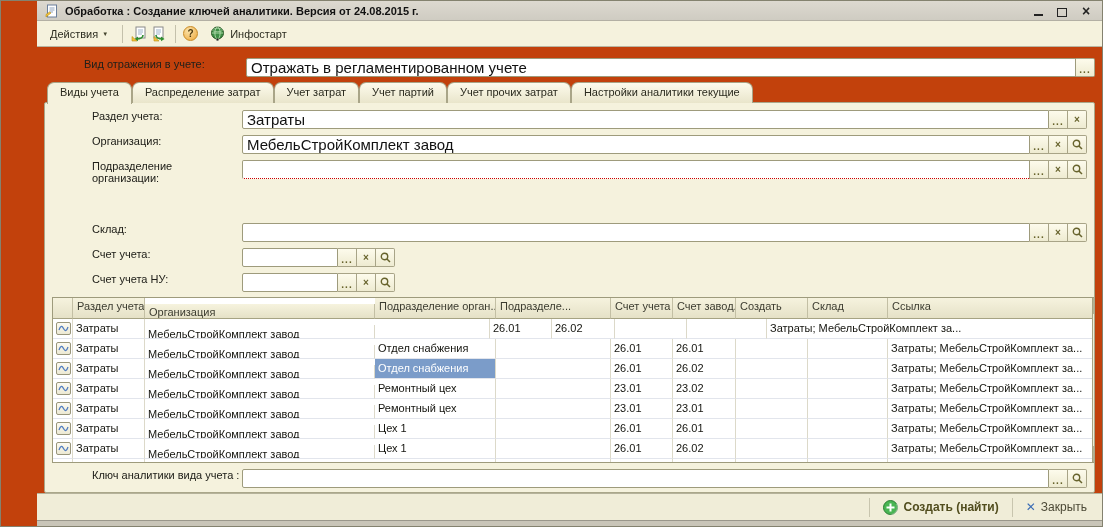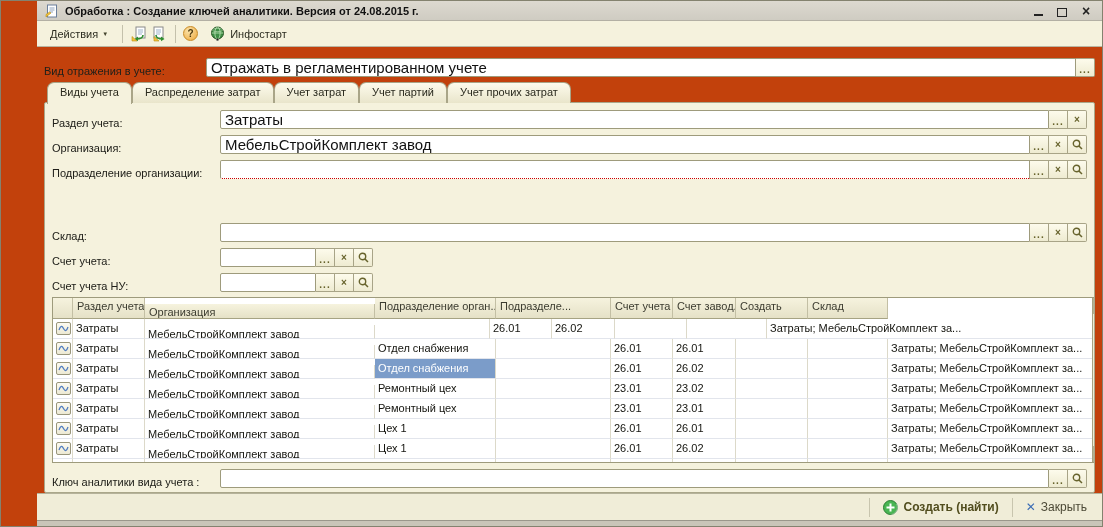--- a/index.html
+++ b/index.html
@@ -22,22 +22,22 @@
   
   .toolbar { height:26px; background:#f5f2dd; border-bottom:1px solid #b9b6a2; display:flex; align-items:center; padding:0 6px; gap:4px; flex:0 0 auto;}
   .tbtn { display:flex; align-items:center; gap:4px; padding:2px 6px; border:1px solid transparent; border-radius:2px; color:#2c2c20;}
   .tsep { width:1px; height:18px; background:#c4c1ab; margin:0 3px; }
   .arrow-down { font-size:6px; color:#44442e; }
   .icon16 { width:17px; height:16px; display:inline-flex; align-items:center; justify-content:center;}
   .help-circle { width:15px; height:15px; border-radius:50%; background:radial-gradient(circle at 35% 30%, #fbe3a9, #eda93c); border:1px solid #c98b25; display:flex; align-items:center; justify-content:center; font-weight:bold; font-size:10px; color:#4c3a10;}
 
   
   .content { flex:1 1 auto; padding:0 7px; display:flex; flex-direction:column; overflow:hidden;}
-  .frow { display:flex; align-items:flex-end; height:19px; flex:0 0 auto; }
-  .frow .flabel { width:168px; flex:0 0 auto; color:#20201a; }
+  .frow { display:flex; align-items:flex-start; height:19px; flex:0 0 auto;margin-left:40px; }
+  .frow .flabel { width:150px; flex:0 0 auto; color:#20201a; }
   .fctrl { display:flex; align-items:stretch; flex:1; height:19px; }
   .finput { flex:1; height:19px; border:1px solid #9e9b7c; border-radius:2px 0 0 2px; background:#fff; padding:0 4px; font-family:"Liberation Sans",sans-serif; font-size:15px; color:#111; outline:none; min-width:0;}
   .finput.req { box-shadow: inset 0 -2px 0 -1px transparent; border-bottom:1px dotted #c00; }
   .finput.short { flex:0 0 96px; }
   .fbtn { flex:0 0 19px; height:19px; border:1px solid #a8a487; border-left:none; background:linear-gradient(#fdfbec,#eeebd1); display:flex; align-items:center; justify-content:center; font-weight:bold; color:#67632c; font-size:10px; cursor:default; }
   .fbtn.last { border-radius:0 2px 2px 0; }
   .fbtn .dots { letter-spacing:1px; line-height:8px; margin-top:4px;}
   .spacer44 { height:44px; flex:0 0 auto; }
   .gap6 { height:6px; flex:0 0 auto;}
 
@@ -161,20 +161,21 @@
           </span>
       </div>
     </div>
 
     <div class="tabswrap">
       <div class="tab active">Виды учета</div>
       <div class="tab">Распределение затрат</div>
       <div class="tab">Учет затрат</div>
       <div class="tab">Учет партий</div>
       <div class="tab">Учет прочих затрат</div>
+      <div class="tab">Настройки аналитики текущие</div>
     </div>
 
     <div class="panel">
 
       <div class="frow">
         <span class="flabel">Раздел учета:</span>
         <div class="fctrl">
           <input class="finput" readonly="" value="Затраты" style="">
           <span class="fbtn">
               <span class="dots">...</span>
@@ -291,20 +292,21 @@
           <div class="thead">
               <div class="th col-icon"></div>
               <div class="th col-razdel">Раздел учета</div>
               <div class="th col-org">Организация</div>
               <div class="th col-dept">Подразделение орган...</div>
               <div class="th col-dept2">Подразделе...</div>
               <div class="th col-schet">Счет учета</div>
               <div class="th col-schet_nu">Счет завод...</div>
               <div class="th col-proekt">Создать</div>
               <div class="th col-sklad">Склад</div>
+              <div class="th col-ssylka">Ссылка</div>
             </div>
           <div class="tbody">
               <div class="tr">
                 <div class="td col-icon"><span class="rowbtn">
                     <svg width="11" height="9" viewBox="0 0 11 9">
                       <path d="M1 6 C2.5 1.5 4 1.5 5.5 4.5 C7 7.5 8.5 7.5 10 3" fill="none" stroke="#4f7cc0" stroke-width="1.3"></path>
                     </svg>
                   </span></div>
                 <div class="td col-razdel">Затраты</div>
                 <div class="td col-org">МебельСтройКомплект завод</div>

